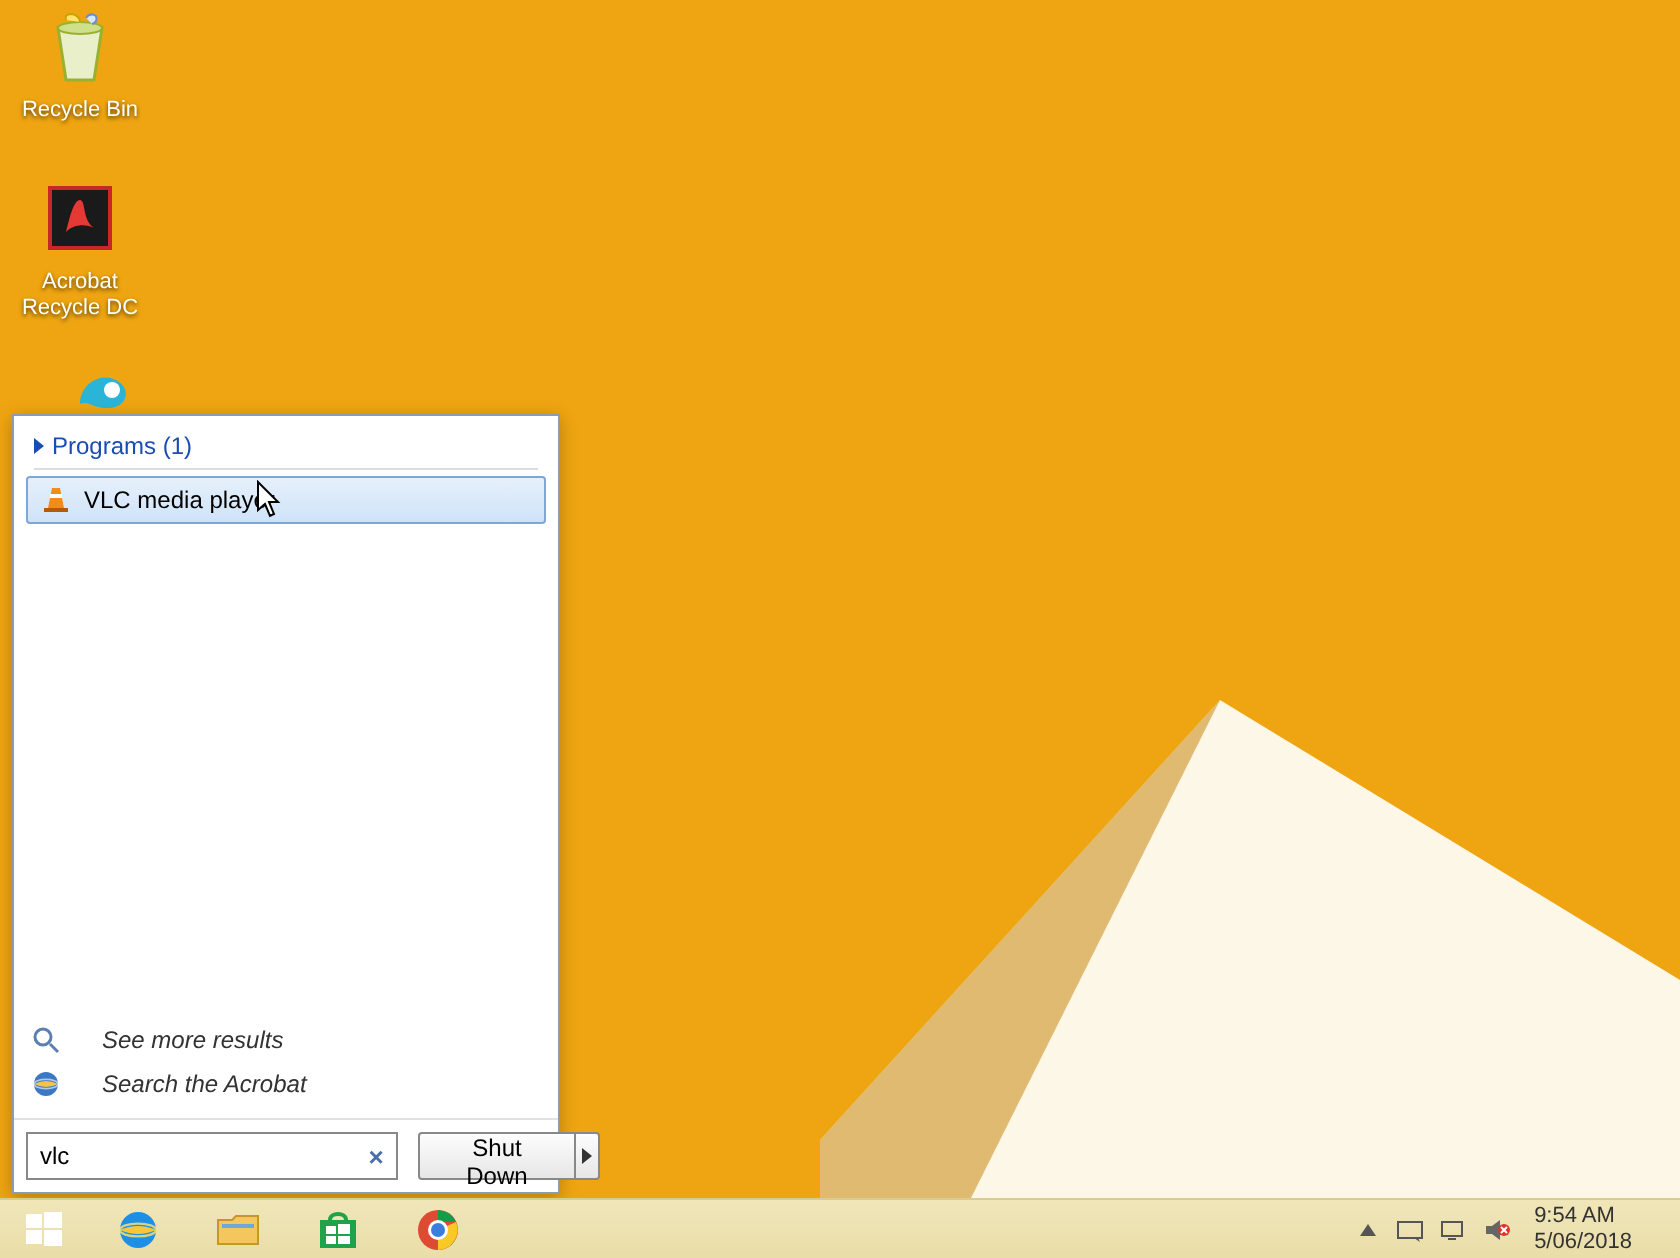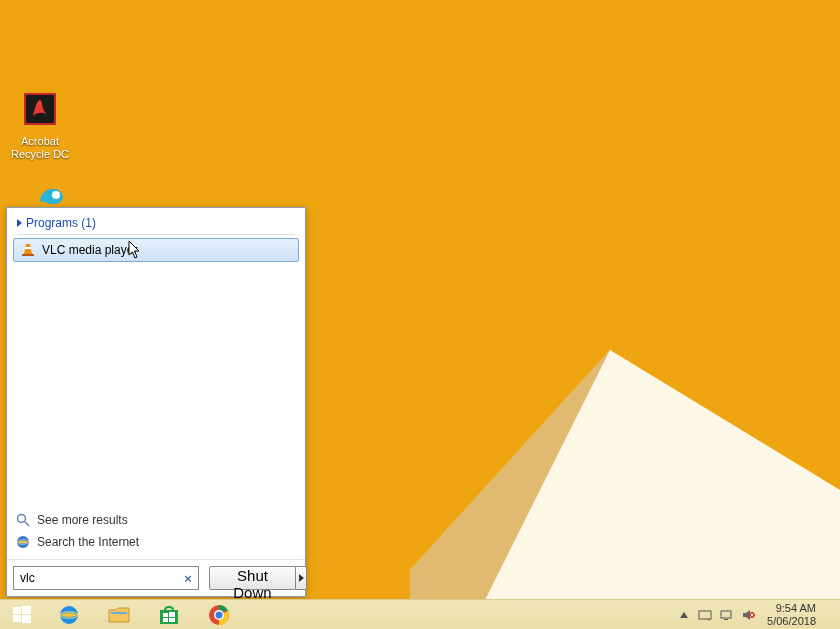--- a/index.html
+++ b/index.html
@@ -56,30 +56,30 @@
     width: 44px;
     display:flex; align-items:center; justify-content:center;
     cursor:pointer;
   }
   .taskbar .spacer { flex:1; }
   .tray {
     display:flex; align-items:center; gap:6px;
     padding: 0 4px;
   }
   .tray-icon { width:16px; height:16px; display:flex; align-items:center; justify-content:center; cursor:pointer; }
-  .clock { text-align:right; color:#333; font-size:11px; line-height:13px; padding: 0 6px 0 4px; cursor:pointer; }
+  .clock { text-align:left; color:#333; font-size:11px; line-height:13px; padding: 0 6px 0 4px; cursor:pointer; }
   .showdesk { width:8px; border-left:1px solid #c9bd86; cursor:pointer; }
   .upcaret { width:14px; display:flex; align-items:center; justify-content:center; color:#555; cursor:pointer; }
 
   
   .startmenu {
     position: absolute;
     left: 6px;
     bottom: 32px;
-    width: 300px;
+    width: 274px;
     height: 390px;
     background: #fff;
     border: 1px solid #8a9bb2;
     box-shadow: 0 2px 8px rgba(0,0,0,.25);
     display:flex; flex-direction:column;
     font-size: 12px;
   }
   .sm-body {
     flex:1;
     padding: 6px 4px 4px;
@@ -114,24 +114,25 @@
     border:1px solid #7da7d9;
     border-radius:2px;
   }
   .sm-item .ic16 { width:16px; height:16px; flex:0 0 16px; }
   .sm-item .txt { color:#000; }
 
   .sm-footer-links {
     padding: 4px 6px 6px;
   }
   .sm-link {
-    display:flex; align-items:center; gap:6px;
+    display:flex; align-items:center; gap:20px;
     padding: 3px 2px;
     color:#333;
     cursor:pointer;
+    font-style:italic;
   }
   .sm-link .ic16 { width:16px; height:16px; flex:0 0 16px; }
 
   .sm-bottom {
     padding: 6px;
     display:flex; align-items:center; gap:10px;
     border-top:1px solid #e1e1e1;
   }
   .searchbox {
     flex:0 0 186px;
@@ -152,21 +153,21 @@
     color:#4a6ea9; font-weight:bold; font-size:13px;
   }
   .shutdown-group {
     display:flex; align-items:center;
   }
   .shutdown {
     height:24px;
     padding: 0 20px;
     border:1px solid #888;
     background:linear-gradient(#fdfdfd,#e6e6e6);
-    font-size:15px;
+    font-size:12px;
     cursor:pointer;
     border-radius:2px 0 0 2px;
   }
   .shutdown-menu {
     height:24px; width:18px;
     border:1px solid #888; border-left:none;
     background:linear-gradient(#fdfdfd,#e6e6e6);
     cursor:pointer;
     border-radius:0 2px 2px 0;
     display:flex; align-items:center; justify-content:center;
@@ -189,20 +190,31 @@
 <body>
 
 <div class="desktop">
   <div class="fold">
     <svg viewBox="0 0 430 250" preserveAspectRatio="none">
       <polygon points="0,220 200,0 430,140 430,250 0,250" fill="#fdf7e8"></polygon>
       <polygon points="0,220 200,0 75,250 0,250" fill="#c7890d" opacity="0.55"></polygon>
     </svg>
   </div>
 
+  <div class="desktop-icon" style="left:6px;top:4px">
+    <div class="ic">
+      <svg width="42" height="42" viewBox="0 0 42 42">
+        <path d="M10 10 L32 10 L28 36 L14 36 Z" fill="#e9efc9" stroke="#9ab12f" stroke-width="1.5"></path>
+        <ellipse cx="21" cy="10" rx="11" ry="3" fill="#cfe08a" stroke="#9ab12f"></ellipse>
+        <path d="M14 6 Q13 3 17 3 Q21 4 21 7" fill="#ffe46a" stroke="#caa20a"></path>
+        <path d="M24 5 Q26 2 29 4 Q30 7 27 8" fill="#d5e6ff" stroke="#6a8fc7"></path>
+      </svg>
+    </div>
+    <div class="label">Recycle Bin</div>
+  </div>
 
   <div class="desktop-icon" style="left:6px;top:90px">
     <div class="ic">
       <svg width="42" height="42" viewBox="0 0 42 42">
         <rect x="6" y="4" width="30" height="30" fill="#1a1a1a" stroke="#c62828" stroke-width="2"></rect>
         <path d="M14 26 C16 18 18 10 21 10 C24 10 22 20 28 24 C24 22 18 22 14 26 Z" fill="#e53935"></path>
       </svg>
     </div>
     <div class="label">Acrobat Recycle DC</div>
   </div>
@@ -248,21 +260,21 @@
       <span>See more results</span>
     </div>
     <div class="sm-link">
       <span class="ic16">
         <svg width="16" height="16" viewBox="0 0 16 16">
           <circle cx="8" cy="8" r="6" fill="#3b78c4"></circle>
           <path d="M2 8 Q8 5 14 8 Q8 11 2 8" fill="#f5c24a"></path>
           <ellipse cx="8" cy="8" rx="6" ry="2.3" fill="none" stroke="#fff" stroke-width="0.8" opacity=".6"></ellipse>
         </svg>
       </span>
-      <span>Search the Internet</span>
+      <span>Search the Acrobat</span>
     </div>
   </div>
 
   <div class="sm-bottom">
     <div class="searchbox">
       <input type="text" value="vlc" style="">
       <span class="clear">×</span>
     </div>
     <div class="shutdown-group">
       <button class="shutdown">Shut Down</button>

